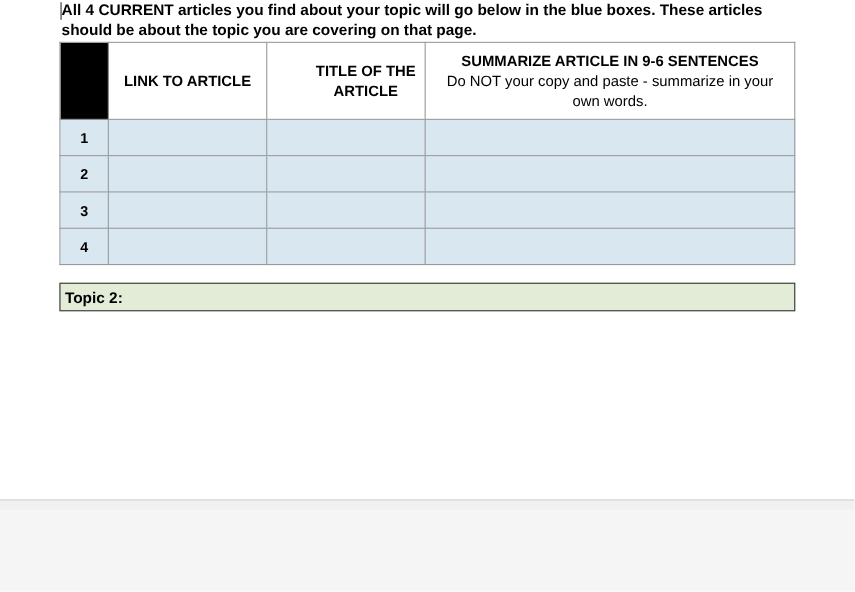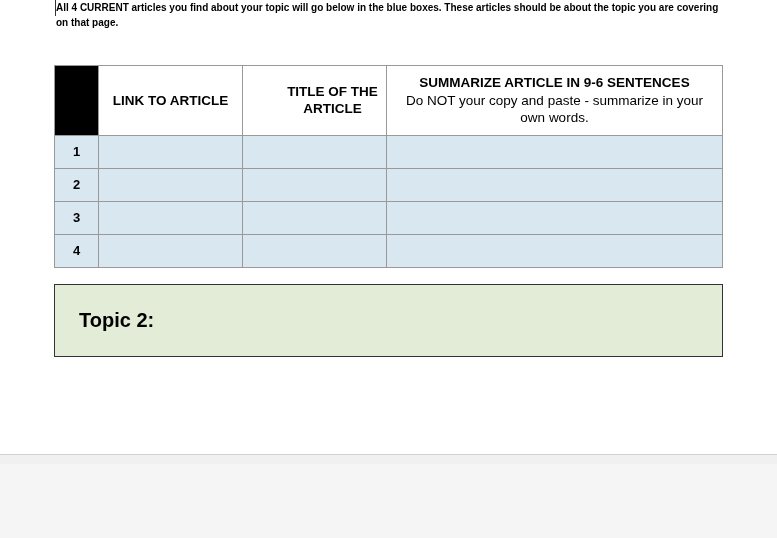--- a/index.html
+++ b/index.html
@@ -20,23 +20,23 @@
     .topic-box-1 {
       background: #d9e7f0;
       border: 1px solid #333;
       padding: 5px 8px 8px 8px;
       margin-bottom: 18px;
       font-weight: bold;
       font-size: 14px;
     }
     .instruction-text {
       font-weight: bold;
-      font-size: 10px;
+      font-size: 14px;
       line-height: 1.3;
-      margin-bottom: 36px;
+      margin-bottom: 2px;
       padding: 0 2px;
     }
     .articles-table {
       border-collapse: collapse;
       width: 100%;
       margin-bottom: 16px;
     }
     .articles-table th,
     .articles-table td {
       border: 1px solid #999;
@@ -75,23 +75,23 @@
       font-size: 13px;
     }
     .articles-table tbody td.row-num {
       font-weight: bold;
       background: #d9e7f0;
       width: 44px;
     }
     .topic-box-2 {
       background: #e2ecd7;
       border: 1px solid #333;
-      padding: 24px;
+      padding: 4px;
       font-weight: bold;
-      font-size: 20px;
+      font-size: 14px;
     }
     .footer-band-1 {
       position: absolute;
       bottom: 74px;
       left: 0;
       right: 0;
       height: 10px;
       background: #f0f0f0;
       border-top: 1px solid #d0d0d0;
     }

